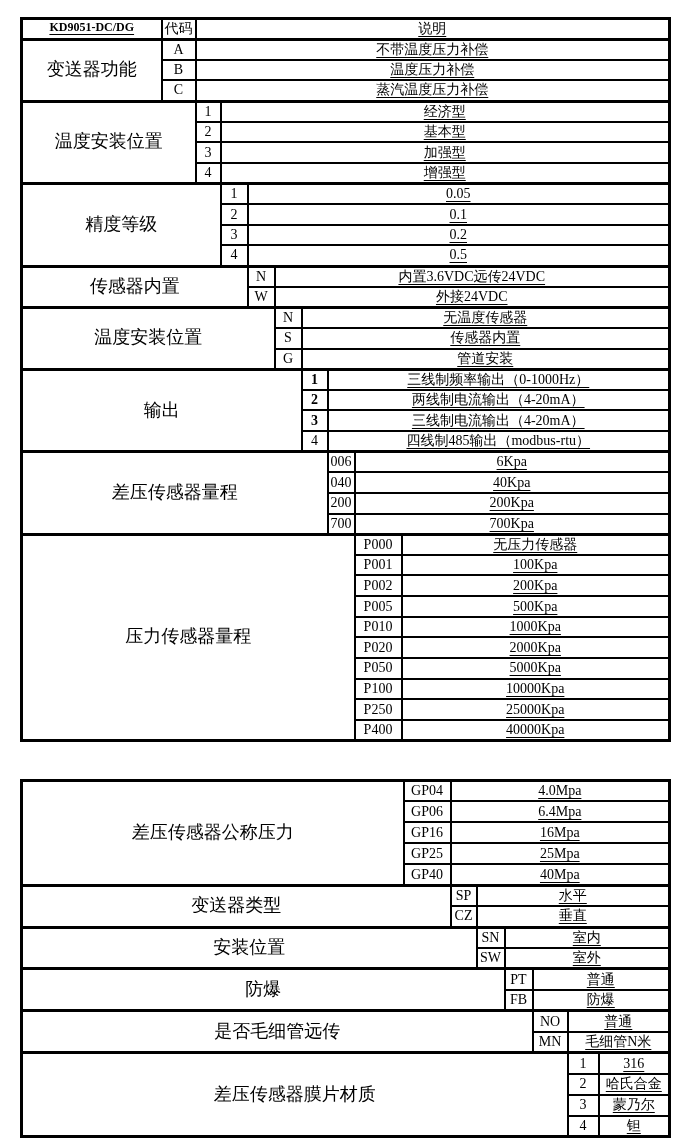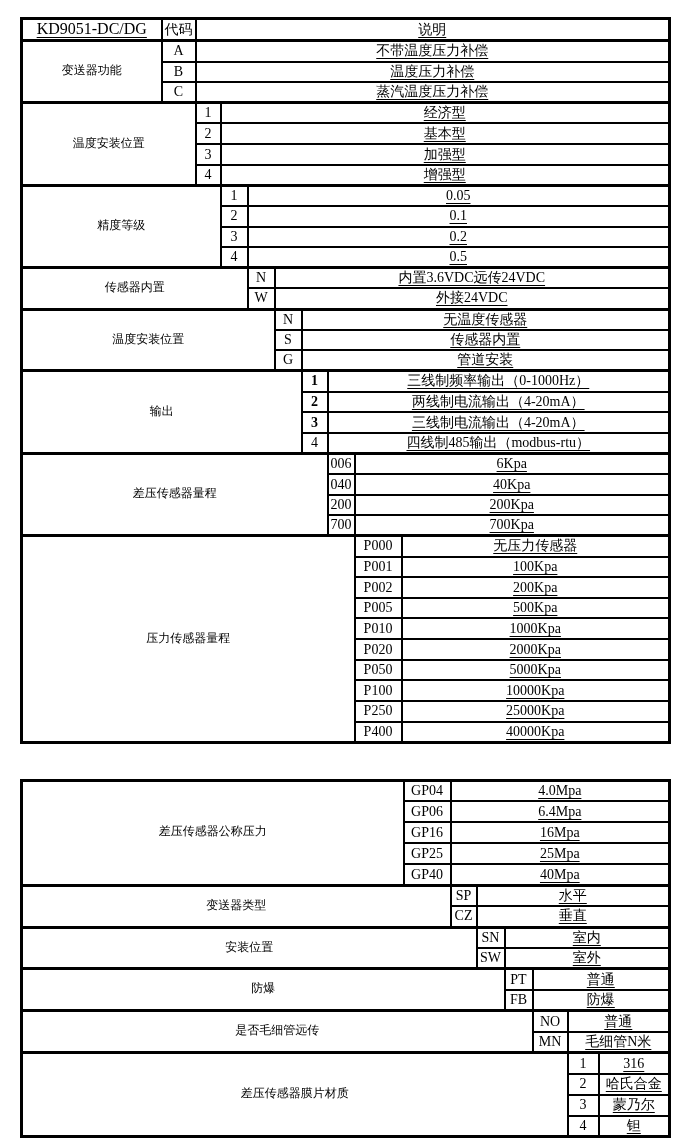--- a/index.html
+++ b/index.html
@@ -20,22 +20,22 @@
     font-size:14px;
     line-height:1.15;
     text-align:center;
     vertical-align:bottom;
     white-space:nowrap;
     overflow:hidden;
   }
   #t1 tr{height:20.63px;}
   #t2 tr{height:20.94px;}
   tr.sec > td{border-top:3px solid #000;}
-  td.label{vertical-align:middle;font-size:12px;}
-  td.model{font-weight:normal;text-decoration:underline;text-underline-offset:3px;font-size:16px;}
+  td.label{vertical-align:middle;font-size:18px;}
+  td.model{font-weight:bold;text-decoration:underline;text-underline-offset:3px;font-size:12px;}
   td.hdr{text-decoration:none;}
   td.deschdr{text-decoration:underline;text-underline-offset:3px;}
   td.desc{text-decoration:underline;text-underline-offset:3px;font-family:Liberation Serif, serif;}
   td.b{font-weight:bold;}
 </style>
 </head>
 <body>
 
 <table id="t1">
   <colgroup>

